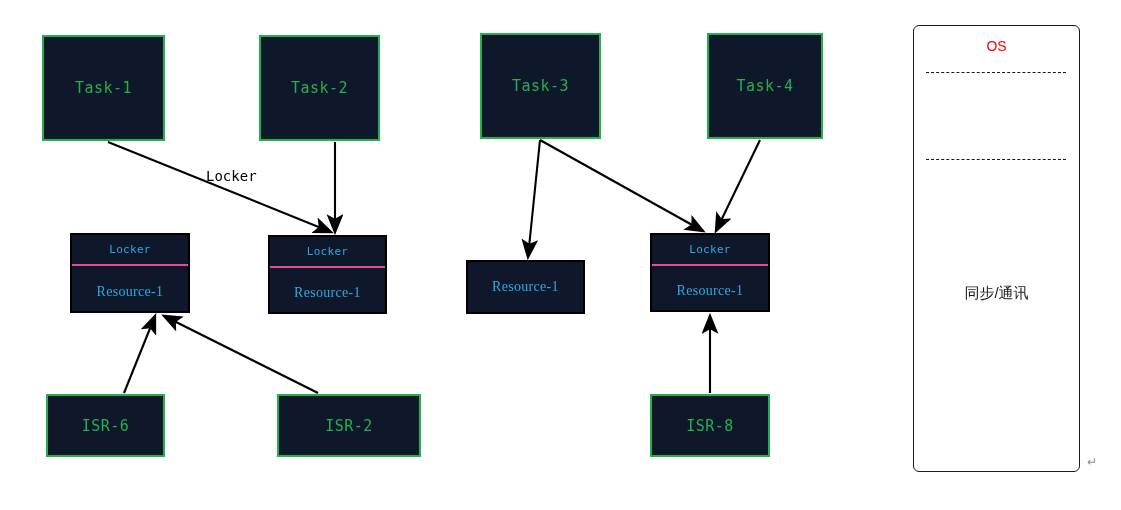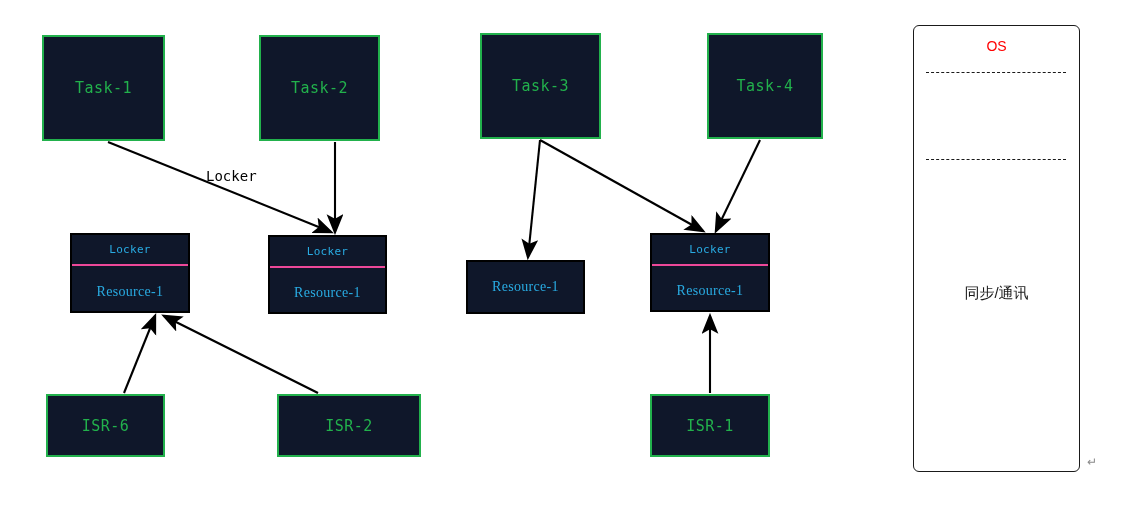--- a/index.html
+++ b/index.html
@@ -185,21 +185,21 @@
   </div>
 </div>
 
 <div class="node isr-box" style="left:46px; top:394px; width:119px; height:63px;">
   <span class="isr-label">ISR-6</span>
 </div>
 <div class="node isr-box" style="left:277px; top:394px; width:144px; height:63px;">
   <span class="isr-label">ISR-2</span>
 </div>
 <div class="node isr-box" style="left:650px; top:394px; width:120px; height:63px;">
-  <span class="isr-label">ISR-1</span>
+  <span class="isr-label">ISR-8</span>
 </div>
 
 <div class="edge-label" style="left:206px; top:168px;">Locker</div>
 
 <div class="os-panel" style="left:913px; top:25px; width:167px; height:447px;border-radius:6px;">
   <div class="os-title" style="top:12px;">OS</div>
   <div class="os-divider" style="left:12px; top:46px; width:140px;"></div>
   <div class="os-divider" style="left:12px; top:133px; width:140px;"></div>
   <div class="os-text" style="top:258px;">同步/通讯</div>
 </div>

